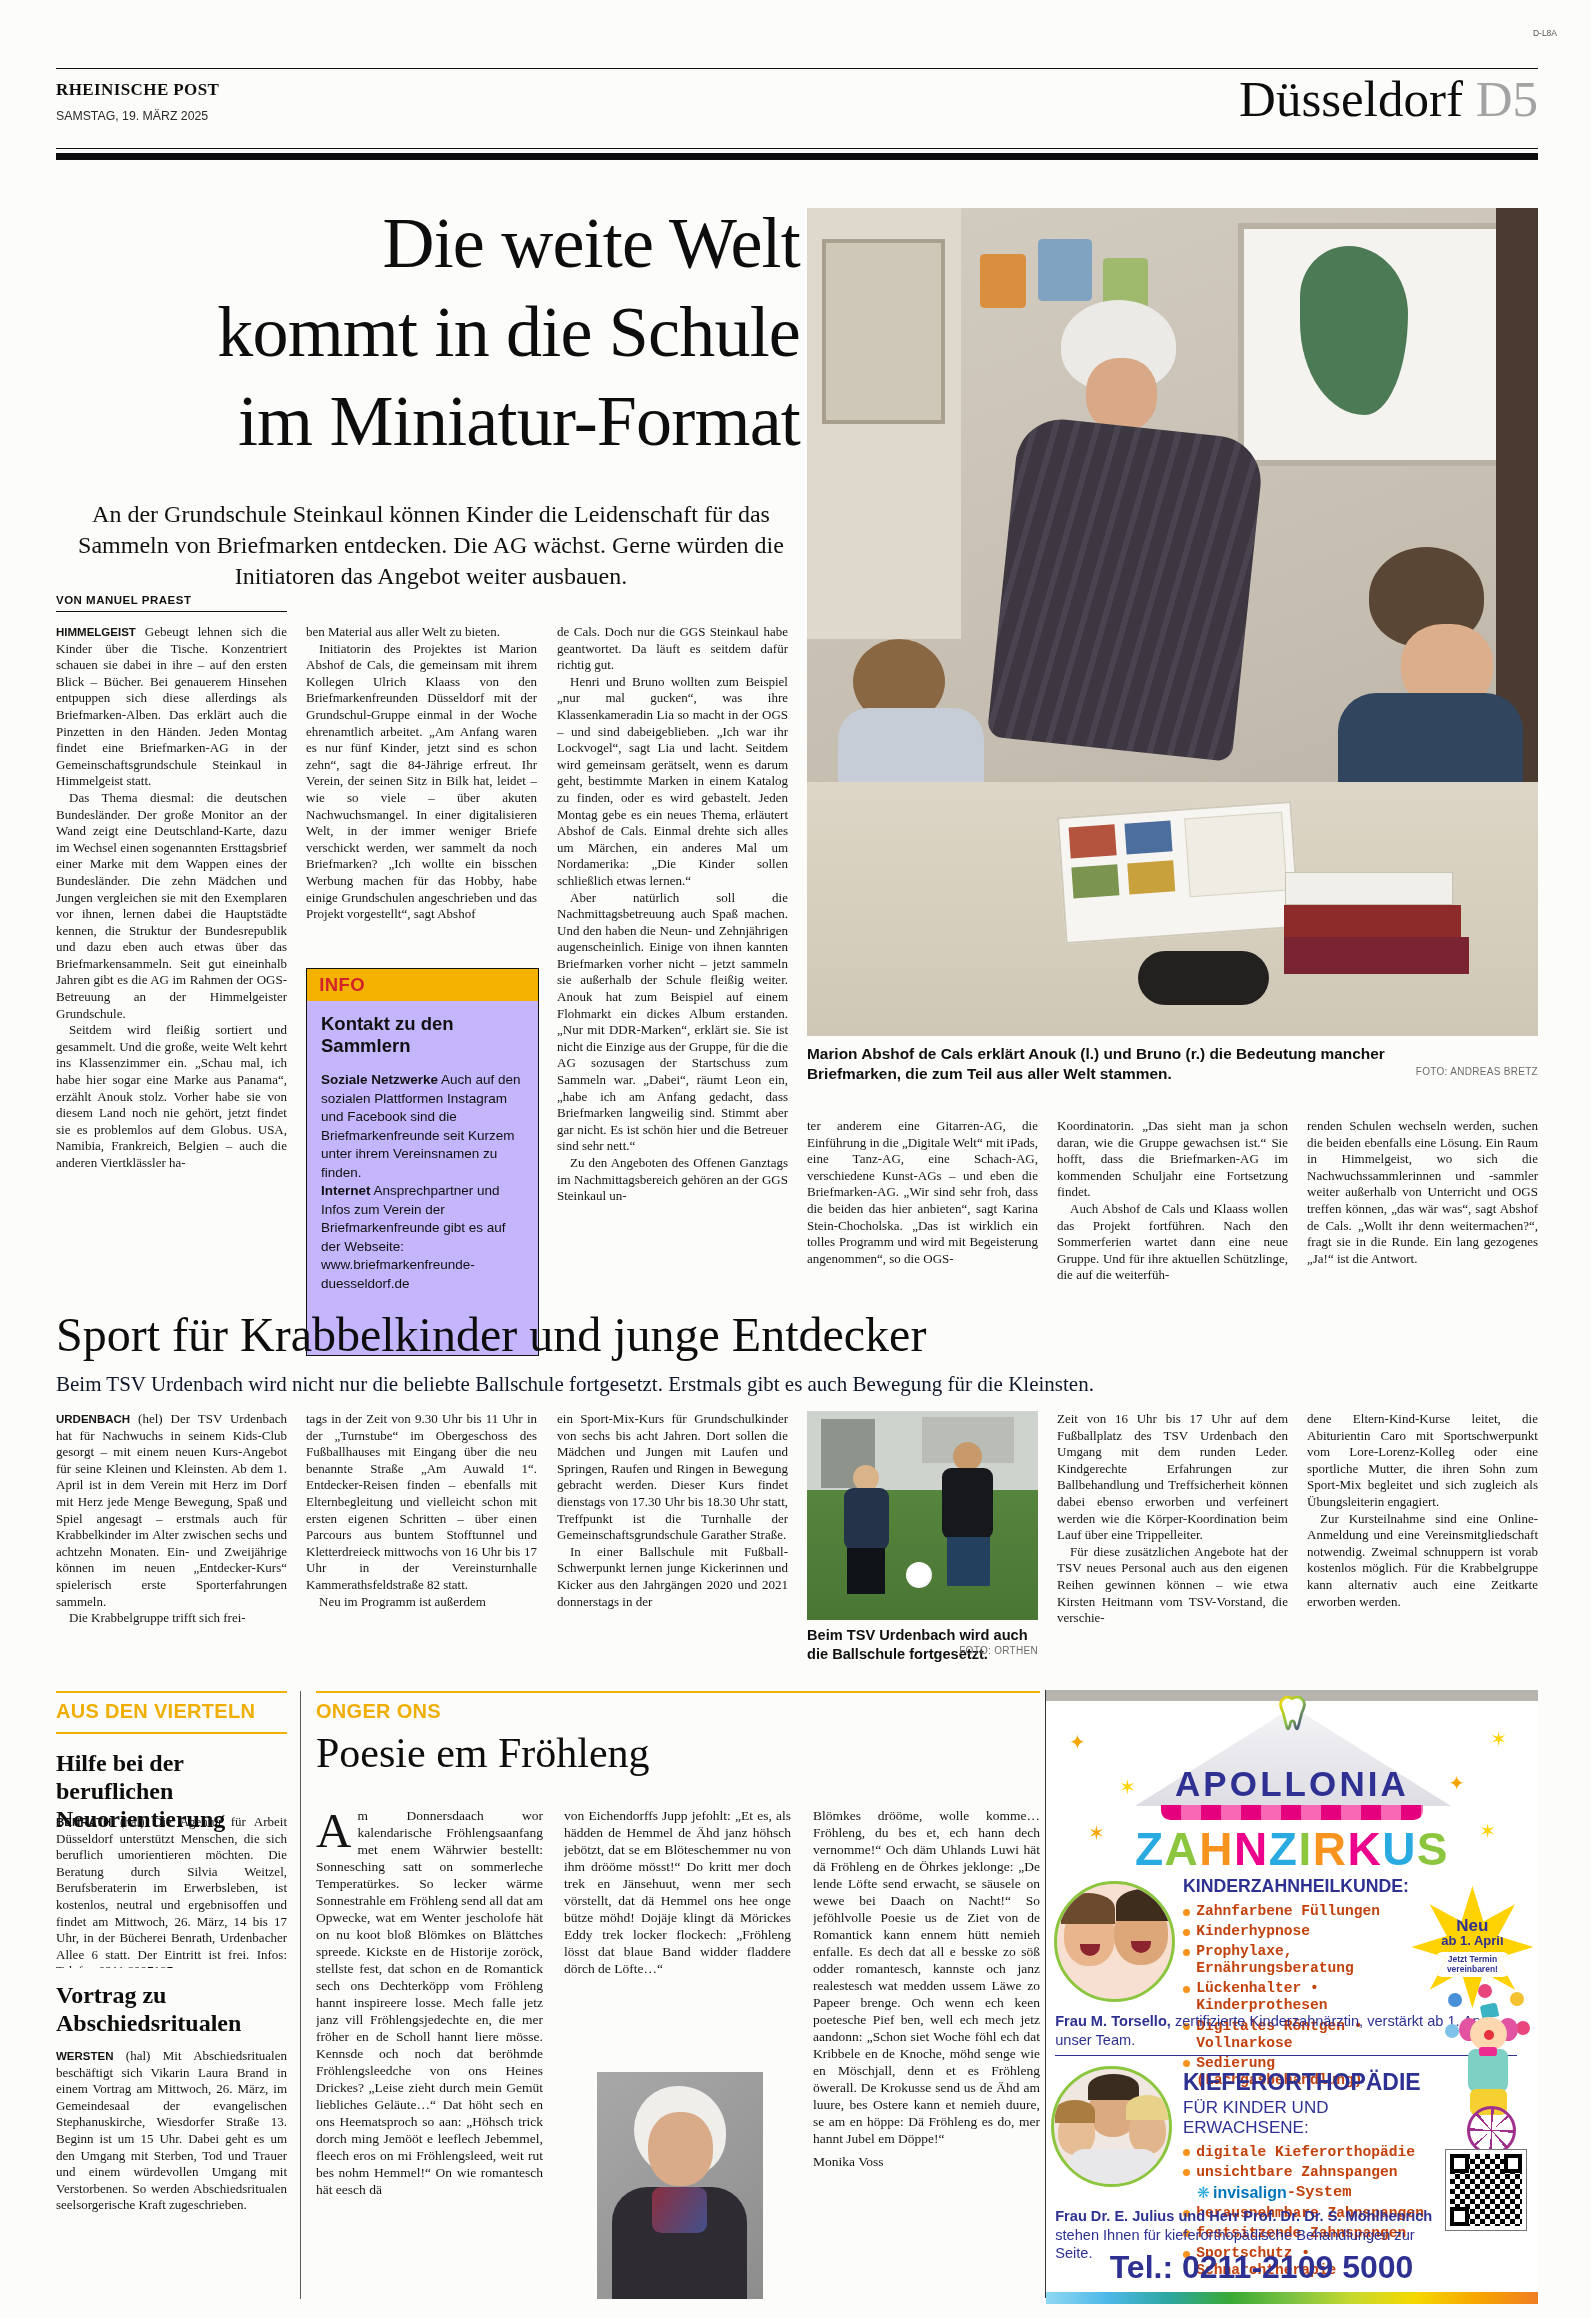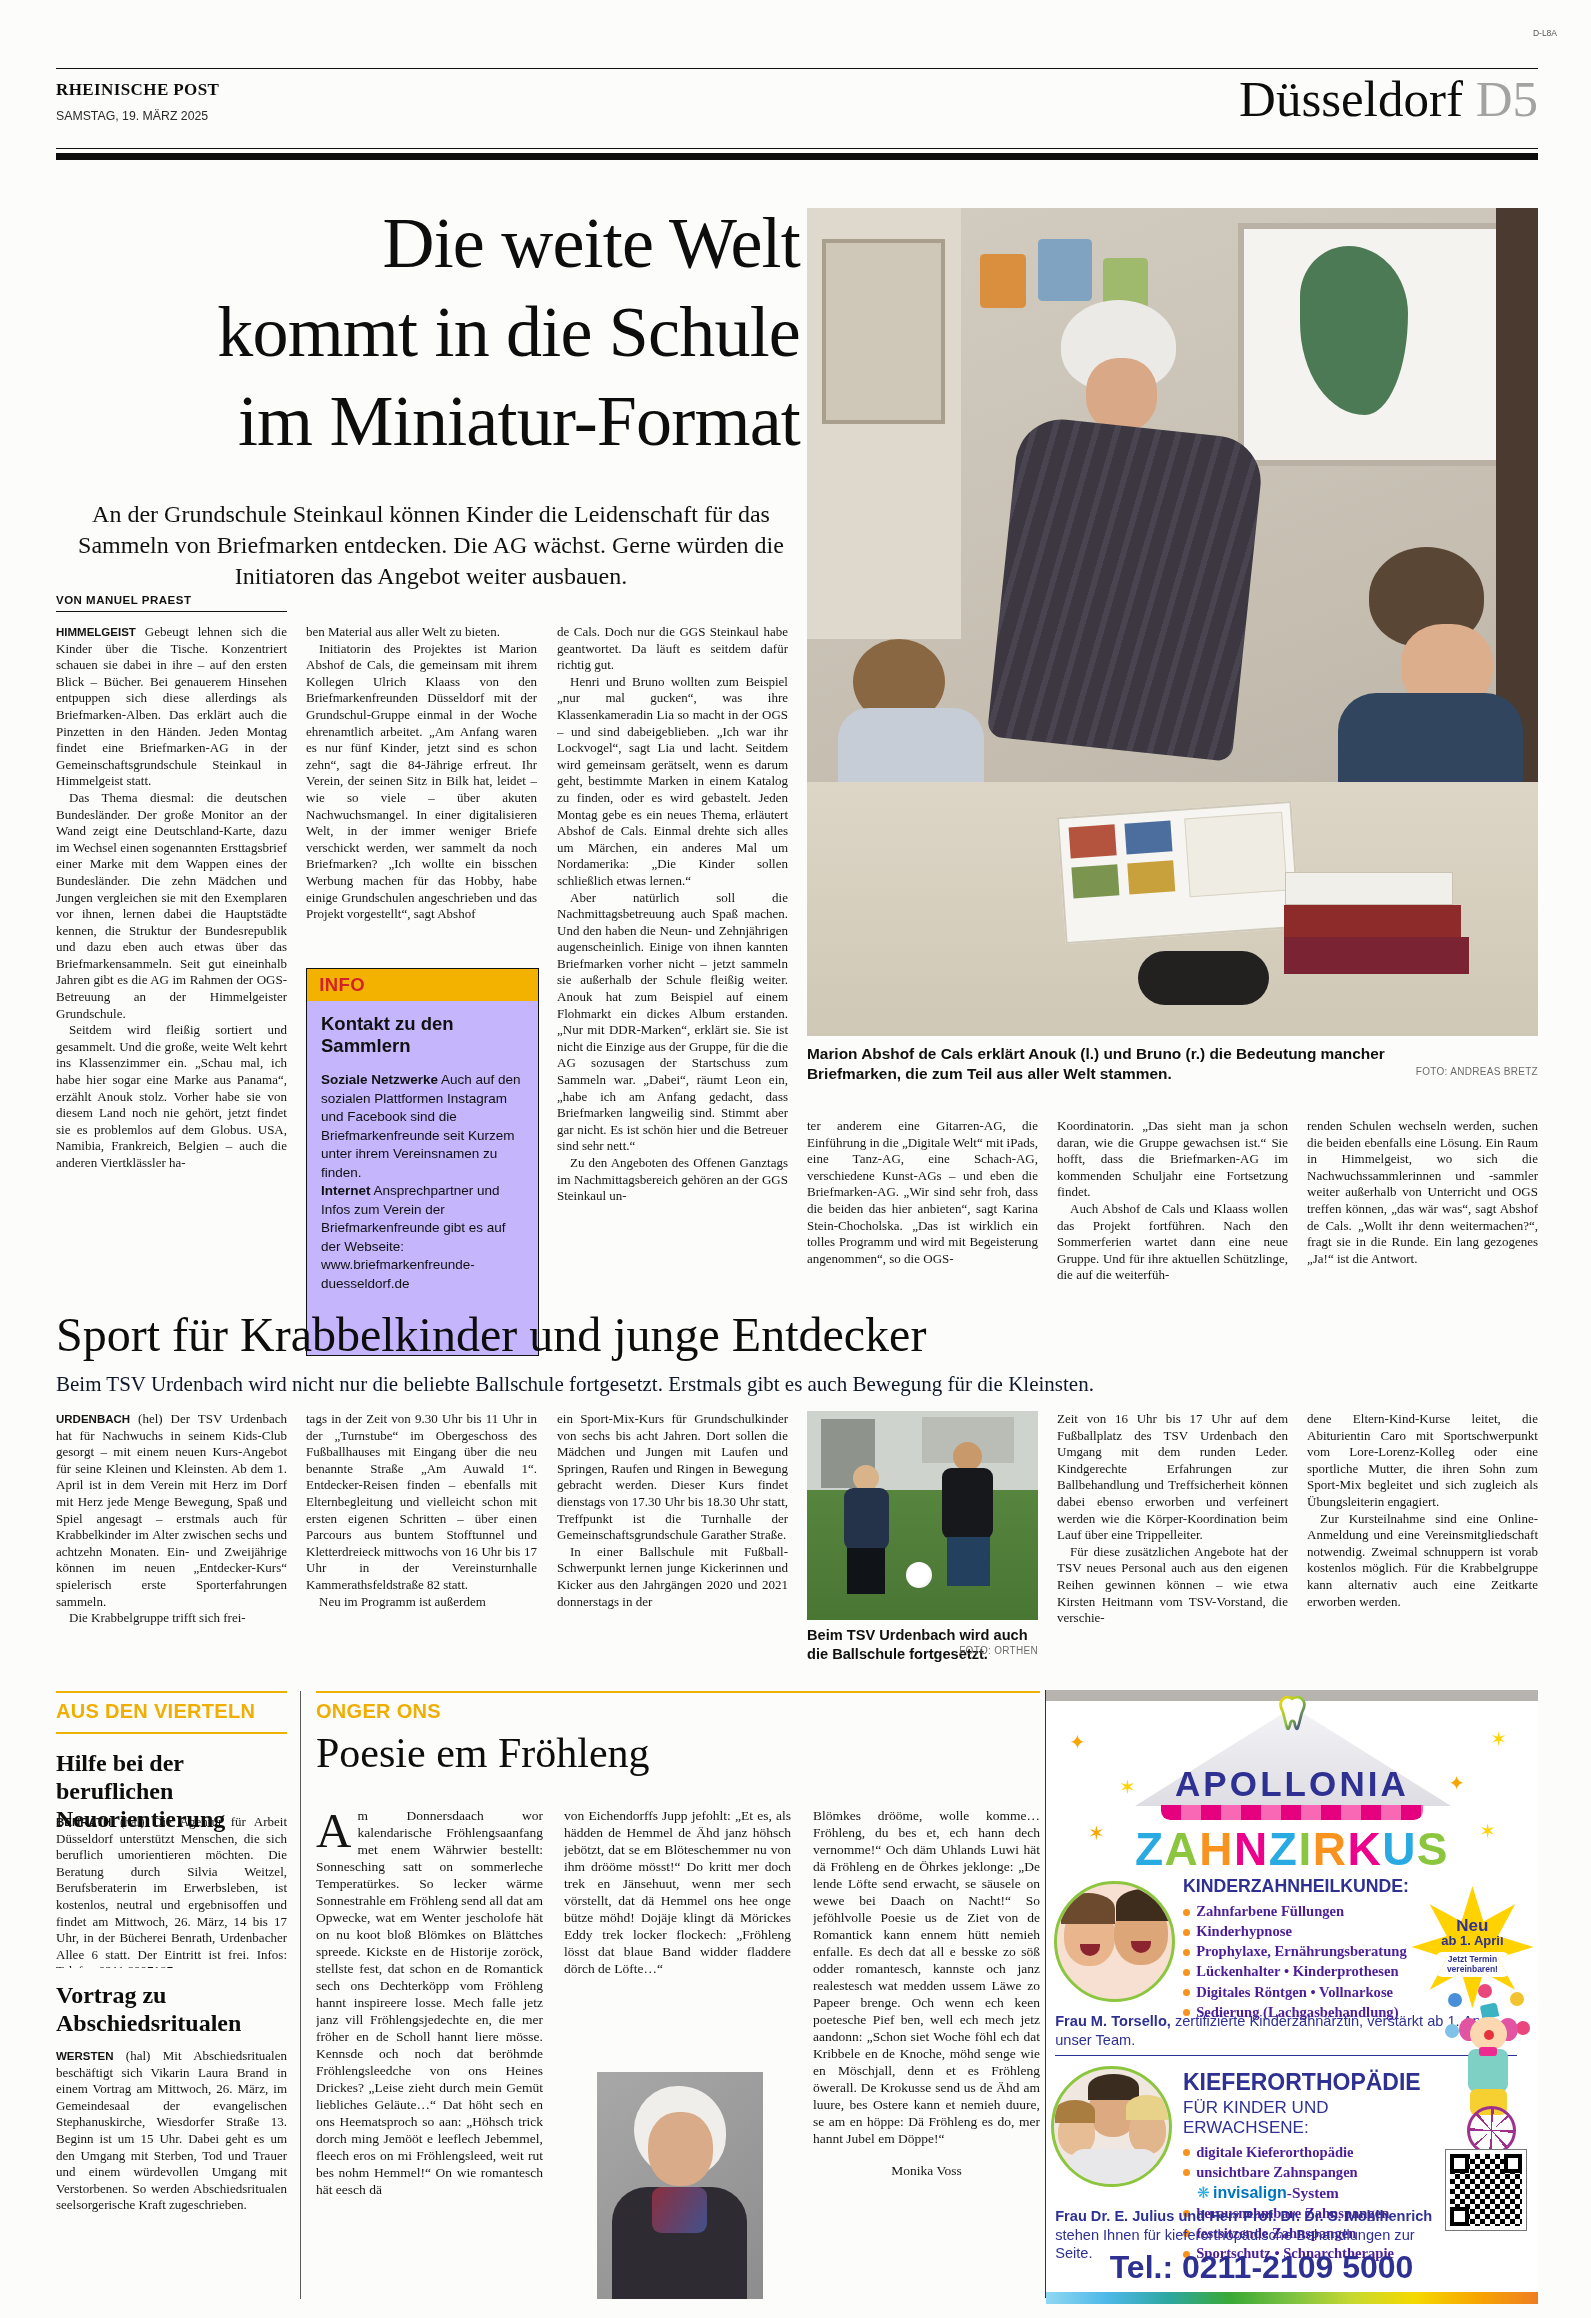--- a/index.html
+++ b/index.html
@@ -45,21 +45,21 @@
   .dropcap{float:left;font-size:49px;line-height:42px;padding:3.1px 6.2px 0 0;font-family:"Liberation Serif",serif}
 
   
   .photo{position:absolute;overflow:hidden}
   .ph{position:absolute}
 
   
   .ad-blue{color:#2e3192}
   .ad-bullet-row{display:flex;align-items:flex-start;margin-bottom:3.1px}
   .dot{width:7px;height:7px;border-radius:50%;background:#f7931e;margin:5.4px 6.2px 0 0;flex:0 0 auto}
-  .ad-bullet-text{font-family:Liberation Serif, serif;font-weight:700;font-size:14.6px;line-height:17px;color:#4c1d95}
+  .ad-bullet-text{font-family:Liberation Mono, monospace;font-weight:700;font-size:14.6px;line-height:17px;color:#c2410c}
   .zahnzirkus span{font-family:"Liberation Sans","DejaVu Sans",sans-serif;font-weight:700;font-size:46px;letter-spacing:1.5px}
   .zahnzirkus span:nth-child(4n+1){color:#29abe2}
   .zahnzirkus span:nth-child(4n+2){color:#8cc63f}
   .zahnzirkus span:nth-child(4n+3){color:#f7931e}
   .zahnzirkus span:nth-child(4n+4){color:#ec008c}
   .star8{position:absolute;background:#ffd200;
      clip-path:polygon(50% 0%,59% 29%,85% 15%,71% 41%,100% 50%,71% 59%,85% 85%,59% 71%,50% 100%,41% 71%,15% 85%,29% 59%,0% 50%,29% 41%,15% 15%,41% 29%);
      display:flex;flex-direction:column;align-items:center;justify-content:center;text-align:center}
   .deco-star{position:absolute;font-size:20px;color:#f7a600}
   .circle-photo{position:absolute;border-radius:50%;border:3.8px solid #8cc63f;overflow:hidden;background:#f7e0d2}
@@ -251,21 +251,21 @@
 
   <div class="photo" style="left:597px;top:2072px;width:166px;height:227px;background:linear-gradient(140deg,#a8a8a8,#8d8d8d)">
     <div class="ph" style="left:37px;top:14px;width:92px;height:92px;background:#f0eeea;border-radius:48% 52% 46% 54%"></div>
     <div class="ph" style="left:51px;top:40px;width:65px;height:74px;background:#d9ab88;border-radius:46%"></div>
     <div class="ph" style="left:15.4px;top:115px;width:135px;height:112px;background:#2e2b33;border-radius:35px 35px 0 0"></div>
     <div class="ph" style="left:55px;top:115px;width:55px;height:46px;background:linear-gradient(120deg,#8c2f3f,#41518c);border-radius:9.2px"></div>
   </div>
 
   <div class="poesie-col" style="left:813px;top:1807px;height:473px">
     <span>Blömkes drööme, wolle komme… Fröhleng, du bes et, ech hann dech vernomme!“ Och däm Uhlands Luwi hät dä Fröhleng en de Öhrkes jeklonge: „De lende Löfte send erwacht, se säusele on wewe bei Daach on Nacht!“ So jeföhlvolle Poesie us de Ziet von de Romantick kann ennem hütt nemieh enfalle. Es dech dat all e besske zo söß odder romantesch, kannste och janz realestesch wat medden ussem Läwe zo Papeer brenge. Och wenn ech keen poetesche Pief ben, well ech mech jetz aandonn: „Schon siet Woche föhl ech dat Kribbele en de Knoche, möhd senge wie en Möschjall, denn et es Fröhleng öwerall. De Krokusse send us de Ähd am luure, bes Ostere kann et nemieh duure, se am en höppe: Dä Fröhleng es do, mer hannt Jubel em Döppe!“</span>
-    <div style="text-align:center;margin-top:15px">Monika Voss</div>
+    <div style="text-align:left;margin-top:6px">Monika Voss</div>
   </div>
 
   <div class="vrule" style="left:1045px;top:1690px;height:608px;background:#333"></div>
 
   <div class="abs" style="left:1046px;top:1690px;width:492px;height:610px;background:#fff">
     <div class="abs" style="left:0;top:0;width:492px;height:10.8px;background:#b7b3ae"></div>
 
     <div class="deco-star" style="left:23px;top:40px">✦</div>
     <div class="deco-star" style="left:73px;top:85px;color:#ffd200">✶</div>
     <div class="deco-star" style="left:42px;top:131px">✶</div>

